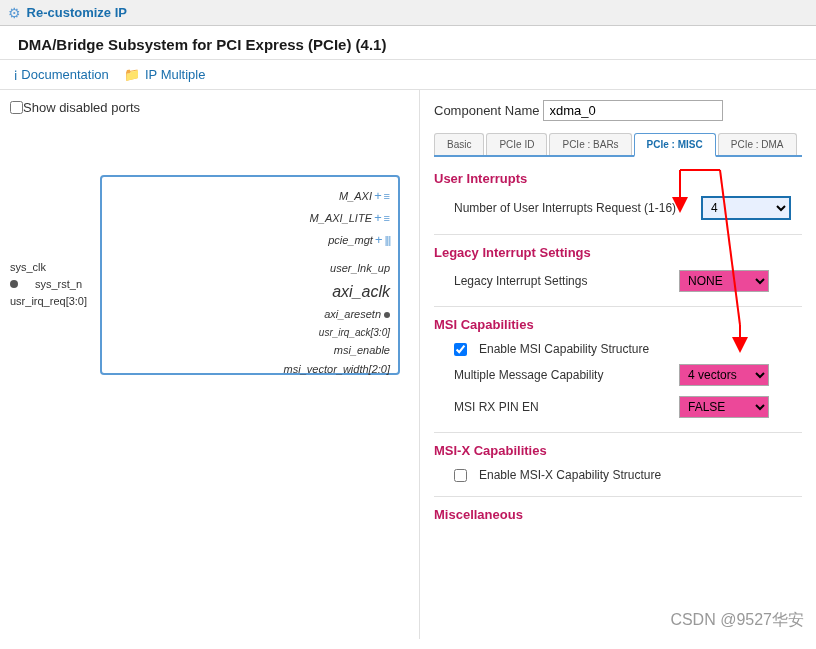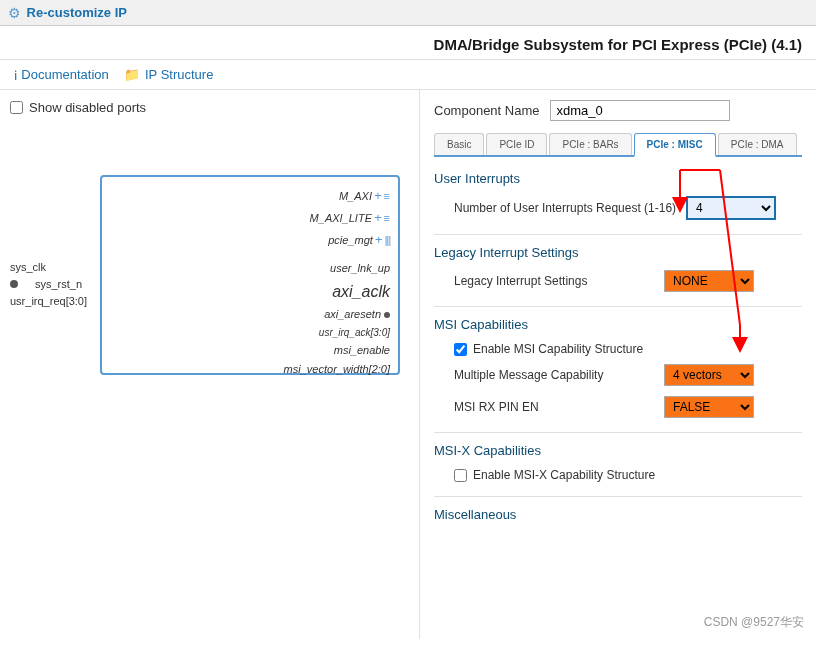--- a/index.html
+++ b/index.html
@@ -13,26 +13,25 @@
       display: flex;
       align-items: center;
       gap: 6px;
       height: 26px;
     }
     .top-bar-icon { color: #5b9bd5; font-size: 14px; }
     .top-bar-title { color: #1a6fad; font-size: 13px; font-weight: bold; }
 
     
     .page-title {
-      padding: 10px 14px 6px 10px;
+      padding: 10px 14px 6px 18px;
       font-size: 15px;
       font-weight: bold;
       color: #1a1a1a;
       border-bottom: 1px solid #e0e0e0;
-      text-align: right;
     }
 
     
     .links-bar {
       padding: 6px 14px;
       display: flex;
       align-items: center;
       gap: 16px;
       border-bottom: 1px solid #e0e0e0;
       height: 30px;
@@ -50,21 +49,21 @@
     }
 
     
     .left-panel {
       width: 420px;
       padding: 10px;
       border-right: 1px solid #e0e0e0;
       position: relative;
     }
     .show-disabled-checkbox {
-      display: flex; align-items: center; gap: 6px; margin-bottom: 6px;
+      display: flex; align-items: center; margin-bottom: 6px;
     }
     .show-disabled-checkbox input { margin: 0; }
 
     
     .block-diagram {
       border: 2px solid #5b9bd5;
       border-radius: 4px;
       position: relative;
       background: #fff;
       height: 200px;
@@ -98,21 +97,21 @@
     .right-panel {
       flex: 1;
       padding: 10px 14px;
       overflow-y: auto;
     }
 
     
     .component-name-row {
       display: flex;
       align-items: center;
-      gap: 10px;
+      gap: 3px;
       margin-bottom: 12px;
     }
     .component-name-label { font-size: 13px; color: #333; }
     .component-name-input {
       border: 1px solid #aaa;
       padding: 2px 6px;
       font-size: 13px;
       width: 180px;
       background: #fff;
     }
@@ -139,73 +138,73 @@
       color: #1a6fad;
       border-color: #5b9bd5;
       border-bottom: 2px solid #fff;
       font-weight: bold;
       margin-bottom: -2px;
     }
 
     
     .section-heading {
       font-size: 13px;
-      font-weight: normal;
-      color: #0c4a6e;
+      font-weight: bold;
+      color: #be185d;
       margin-bottom: 10px;
     }
 
     
     .form-row {
       display: flex;
       align-items: center;
       margin-bottom: 10px;
-      gap: 10px;
+      gap: 25px;
     }
     .form-label {
       font-size: 12px;
       color: #333;
       min-width: 200px;
     }
     .form-select {
       border: 1px solid #aaa;
       padding: 2px 4px;
       font-size: 12px;
-      background: #f97316;
+      background: #ec4899;
       cursor: pointer;
       min-width: 90px;
     }
     .form-select.highlighted {
       border: 2px solid #1a6fad;
       background: #e8f0fe;
     }
 
     
     .checkbox-row {
       display: flex;
       align-items: center;
-      gap: 6px;
+      gap: 12px;
       margin-bottom: 8px;
     }
     .checkbox-row input { margin: 0; }
     .checkbox-row label { font-size: 12px; }
 
     
     .section-divider {
       border: none;
       border-top: 1px solid #e0e0e0;
       margin: 10px 0;
     }
 
     
     .watermark {
       position: absolute;
       bottom: 8px;
       right: 12px;
-      font-size: 12px;
+      font-size: 16px;
       color: #999;
     }
 
     
     .indent { margin-left: 20px; }
 
     .section-block { margin-bottom: 14px; }
   </style>
 </head>
 <body>
@@ -217,21 +216,21 @@
 
 <div class="page-title">DMA/Bridge Subsystem for PCI Express (PCIe) (4.1)</div>
 
 <div class="links-bar">
   <a class="link-item" href="#">
     <span class="link-icon">ℹ</span>
     <span>Documentation</span>
   </a>
   <a class="link-item" href="#">
     <span class="link-icon">📁</span>
-    <span>IP Structure</span>
+    <span>IP Multiple</span>
   </a>
 </div>
 
 <div class="main-layout">
 
   <div class="left-panel">
     <div class="show-disabled-checkbox">
       <input type="checkbox" id="show-disabled" style="">
       <label for="show-disabled">Show disabled ports</label>
     </div>

